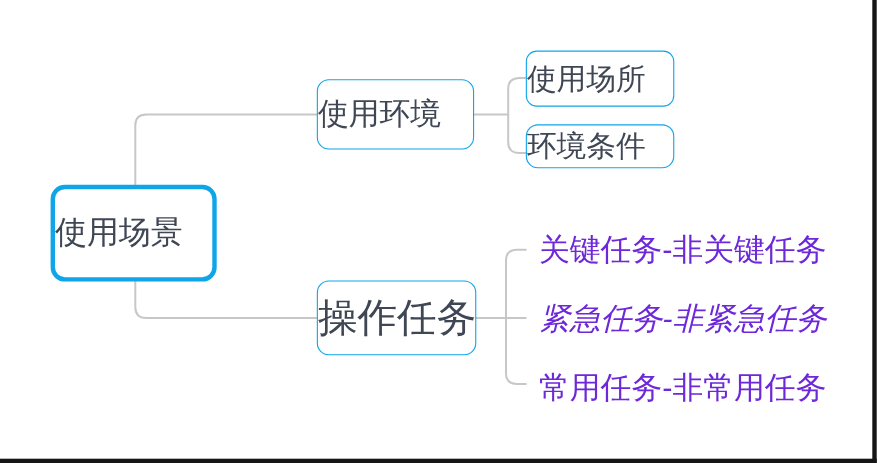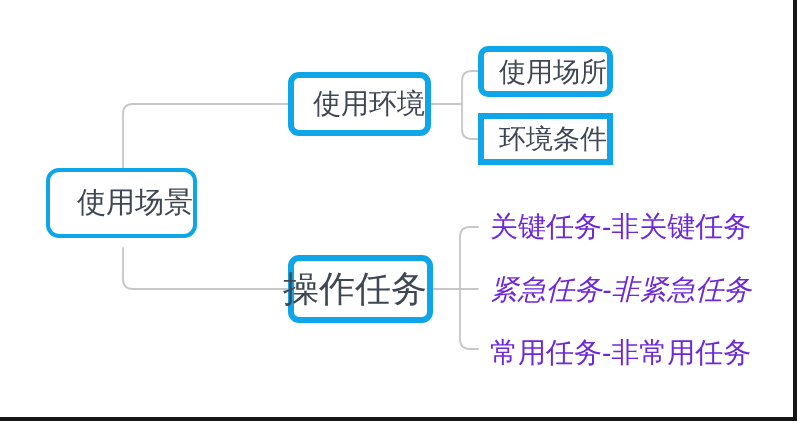--- a/index.html
+++ b/index.html
@@ -24,39 +24,39 @@
   }
   .connector-svg path {
     fill: none;
     stroke: #c7c7c7;
     stroke-width: 1.8;
     stroke-linecap: round;
   }
   .node {
     position: absolute;
     box-sizing: border-box;
-    border: 6px solid #0ea5e9;
+    border: 1px solid #0ea5e9;
     border-radius: 11px;
     background: #ffffff;
     color: #3f4754;
     display: flex;
     align-items: center;
-    justify-content: flex-end;
+    justify-content: flex-start;
     white-space: nowrap;
   }
   .node-root {
-    left: 46px;  top: 168px;  width: 151px;  height: 70px;
+    left: 46px;  top: 168px;  width: 151px;  height: 88px;
     border-width: 4px;
     border-radius: 13px;
     font-size: 29px;
   }
-  .node-env  { left: 288px; top: 72px;  width: 143px; height: 64px; font-size: 28px; padding-left: 12px; }
+  .node-env  { left: 288px; top: 72px;  width: 143px; height: 64px; font-size: 28px; }
   .node-task { left: 288px; top: 255px; width: 145px; height: 68px; font-size: 36px; }
   .node-place { left: 478px; top: 46px;  width: 135px; height: 51px; font-size: 27px; border-radius: 10px; }
-  .node-cond  { left: 478px; top: 113px; width: 135px; height: 52px; font-size: 27px; border-radius: 0; }
+  .node-cond  { left: 478px; top: 113px; width: 135px; height: 40px; font-size: 27px; border-radius: 11px; }
   .leaf {
     position: absolute;
     left: 490px;
     height: 34px;
     line-height: 34px;
     font-size: 28px;
     color: #6d28d9;
     white-space: nowrap;
   }
   .leaf-1 { top: 210px; }

